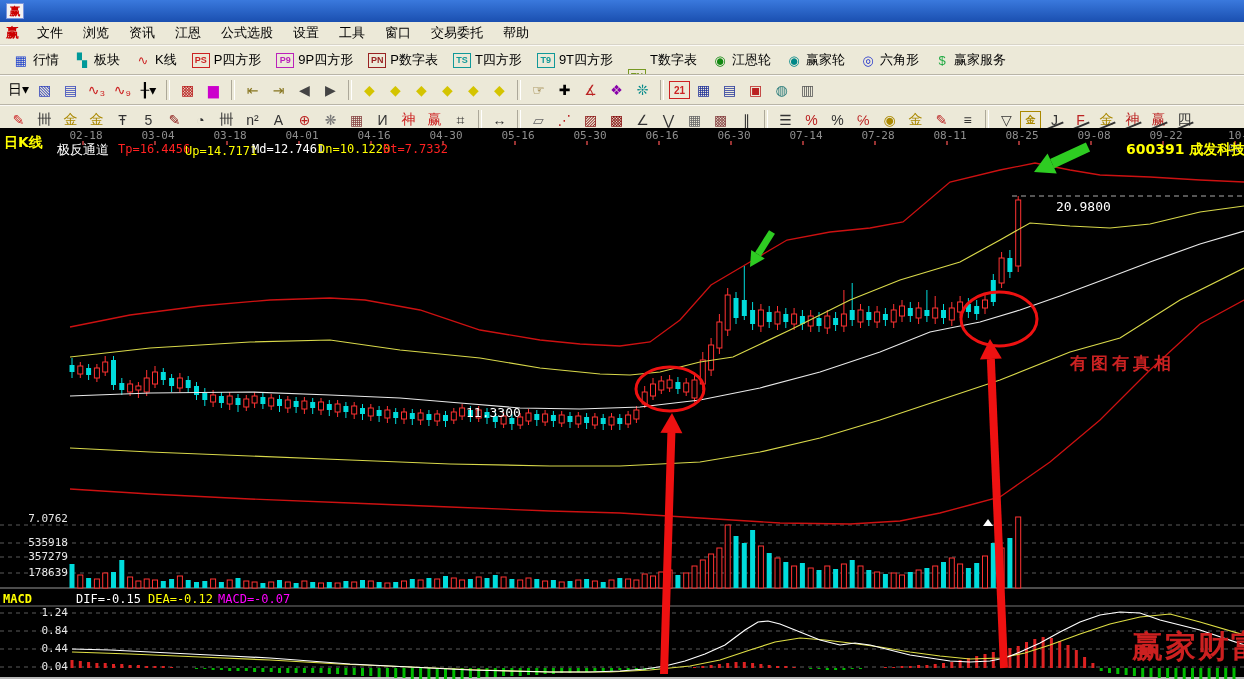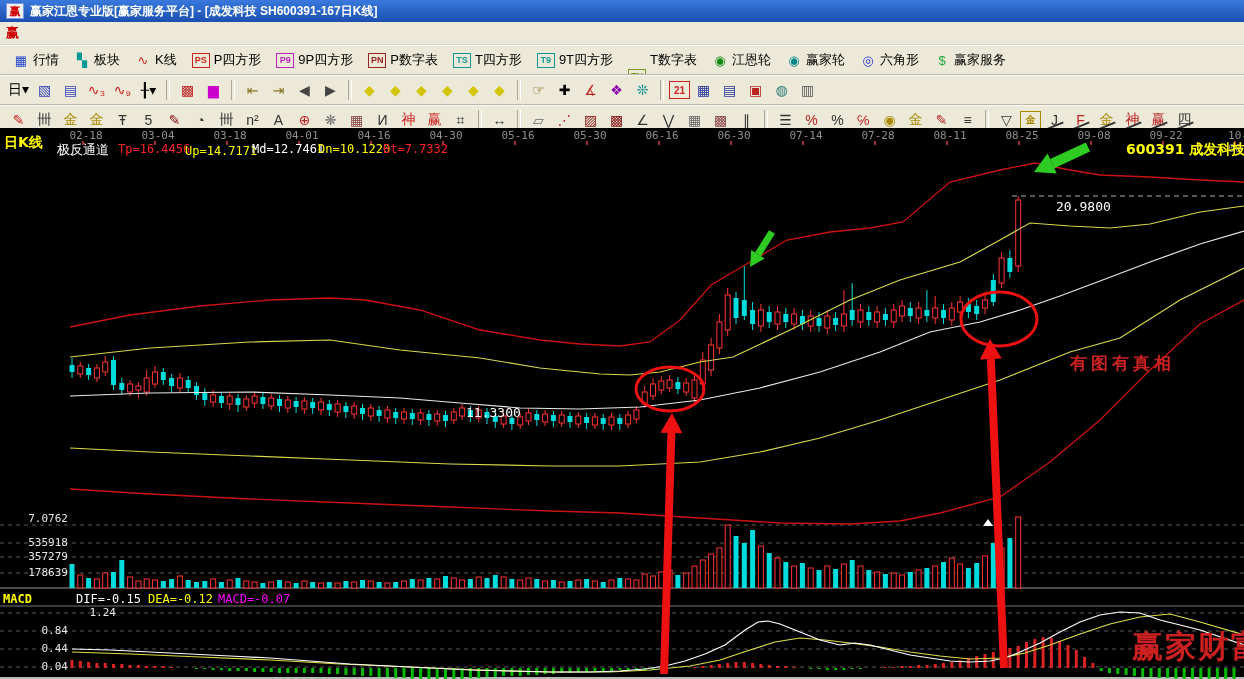--- a/index.html
+++ b/index.html
@@ -45,25 +45,25 @@
   #m-dea{left:148px;top:464px;color:#ffff00;}
   #m-macd{left:218px;top:464px;color:#ff00ff;}
   #watermark{left:1132px;top:498px;color:#cc2020;font-weight:bold;font-size:31px;letter-spacing:2px;
        font-family:"DejaVu Serif","Liberation Serif",serif;}
 </style>
 </head>
 <body>
 
 <div class="titlebar">
   <span class="tlogo">赢</span>
-  <span>赢家江恩专业版[赢家服务平台] - [成发科技  SH600391-167日K线]</span>
 </div>
 
 <div class="menubar">
   <span class="mlogo">赢</span>
+  <span id="menu-items"><span class="menu-item">文件</span><span class="menu-item">浏览</span><span class="menu-item">资讯</span><span class="menu-item">江恩</span><span class="menu-item">公式选股</span><span class="menu-item">设置</span><span class="menu-item">工具</span><span class="menu-item">窗口</span><span class="menu-item">交易委托</span><span class="menu-item">帮助</span></span>
 </div>
 
 <div class="tb" id="tb1">
     <span class="tbtn">
       <span class="icn" style="color: rgb(34, 68, 204);">▦</span>
       <span>行情</span>
     </span>
     <span class="tbtn">
       <span class="icn" style="color: rgb(0, 153, 153);">▚</span>
       <span>板块</span>
@@ -757,15 +757,15 @@
   <span class="clbl" id="lbl-stock">600391 成发科技</span>
   <span class="clbl" id="lbl-high">20.9800</span>
   <span class="clbl" id="lbl-mid">11.3300</span>
   <span class="clbl" id="lbl-slogan">有图有真相</span>
   <span class="clbl scale" id="lbl-pricelow">7.0762</span>
   <span id="vol-scale"><span class="clbl scale" style="top: 408px;">535918</span><span class="clbl scale" style="top: 422px;">357279</span><span class="clbl scale" style="top: 438px;">178639</span></span>
   <span class="clbl" id="m-label">MACD</span>
   <span class="clbl" id="m-dif">DIF=-0.15</span>
   <span class="clbl" id="m-dea">DEA=-0.12</span>
   <span class="clbl" id="m-macd">MACD=-0.07</span>
-  <span id="macd-scale"><span class="clbl scale" style="top: 478px; margin-left: 48px;">1.24</span><span class="clbl scale" style="top: 496px;">0.84</span><span class="clbl scale" style="top: 514px;">0.44</span><span class="clbl scale" style="top: 532px;">0.04</span></span>
+  <span id="macd-scale"><span class="clbl scale" style="top: 478px;">1.24</span><span class="clbl scale" style="top: 496px;">0.84</span><span class="clbl scale" style="top: 514px;">0.44</span><span class="clbl scale" style="top: 532px;">0.04</span></span>
   <span class="clbl" id="watermark">赢家财富网</span>
 </div>
 
 </body></html>

